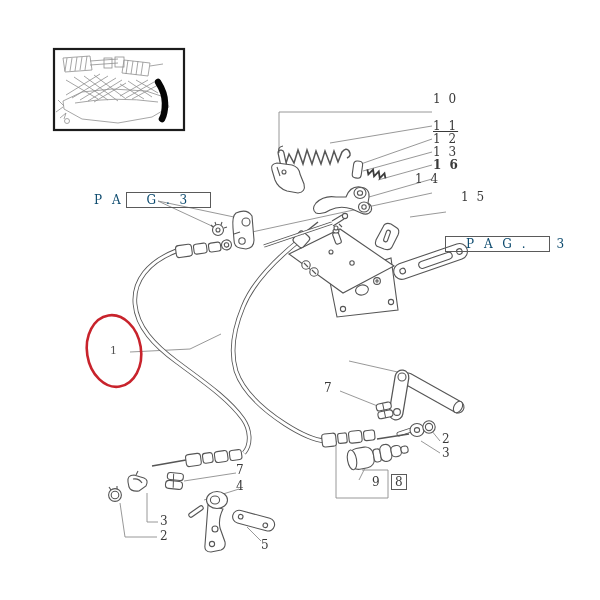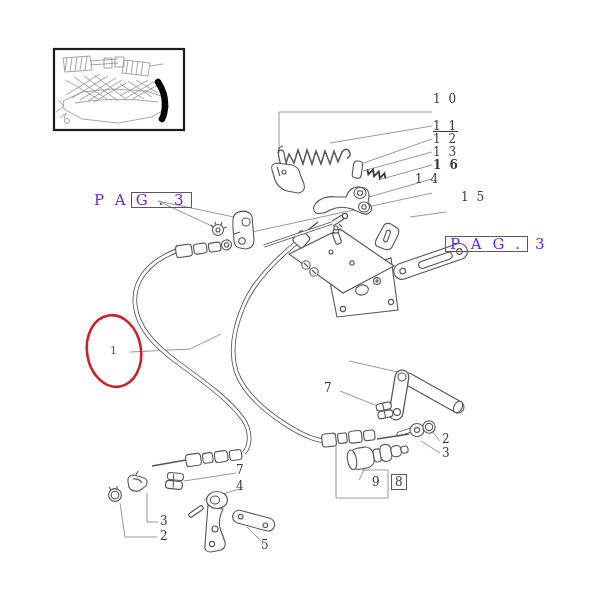--- a/index.html
+++ b/index.html
@@ -2,24 +2,24 @@
 <html><head>
 <meta charset="utf-8">
 <style>
   html,body{margin:0;padding:0;background:#fff;}
   #stage{position:relative;width:600px;height:600px;background:#fff;overflow:hidden;
          font-family:"DejaVu Serif","Liberation Serif",serif;color:#3f3f3f;}
   #art{position:absolute;left:0;top:0;}
   .callout{position:absolute;font-size:12px;line-height:14px;letter-spacing:2px;
            color:#3a3a3a;white-space:pre;}
   .callout.boxed{border:1px solid #5a5a5a;padding:0 3px;letter-spacing:0;}
-  .reflabel{position:absolute;font-size:15px;line-height:14px;color:#6d28d9;
+  .reflabel{position:absolute;font-size:12px;line-height:14px;color:#0c4a6e;
             display:flex;align-items:center;white-space:pre;}
   .reflabel .plain{letter-spacing:3px;margin-right:2px;}
-  .reflabel .boxed{border:1px solid #5a5a5a;padding:0 4px;letter-spacing:3px;}
+  .reflabel .boxed{border:1px solid #5a5a5a;padding:0 20px;letter-spacing:3px;}
   .reflabel .suffix{letter-spacing:0;margin-left:7px;}
   #circled-one-label{position:absolute;font-size:11px;color:#555;}
 </style>
 </head>
 <body>
 
 <div id="stage">
 
 <svg id="art" width="600" height="600" viewBox="0 0 600 600">
 

